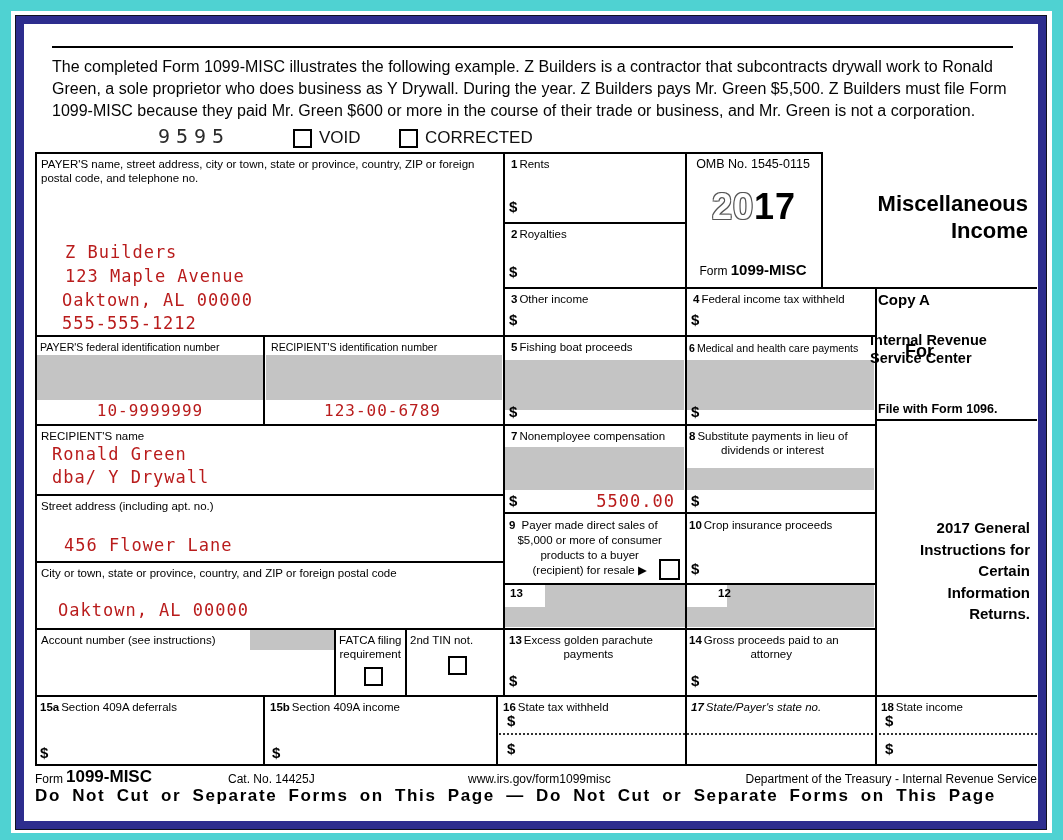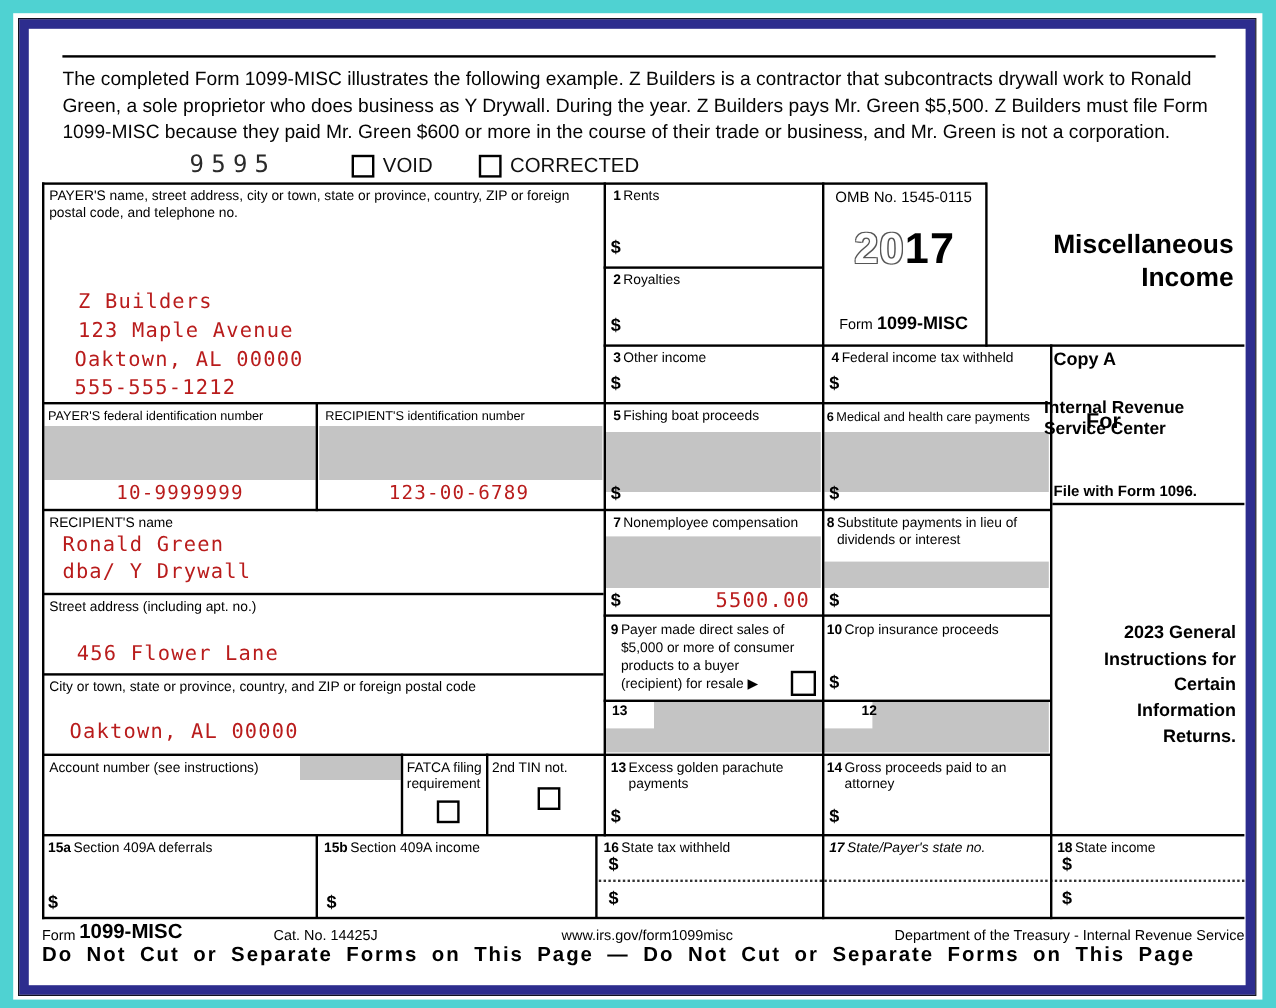--- a/index.html
+++ b/index.html
@@ -9,21 +9,21 @@
   .mat{position:absolute;left:11px;top:11px;right:11px;bottom:7px;background:#ffffff;}
   .frame{position:absolute;left:16px;top:16px;right:17px;bottom:11px;
          border:8px solid #2d2d8e;outline:1px solid #101020;background:#ffffff;}
   .layer{position:absolute;left:0;top:0;width:1063px;height:840px;}
   .hl{position:absolute;height:2px;background:#000;}
   .vl{position:absolute;width:2px;background:#000;}
   .dotl{position:absolute;border-top:2px dotted #333;height:0;}
   .gray{position:absolute;background:#c4c4c4;}
   .lbl{position:absolute;font-size:11.5px;line-height:14px;color:#000;}
   .lbl .num{font-weight:bold;margin-right:2px;}
-  .lbl .txt{white-space:pre-line;display:inline-block;vertical-align:top;}
+  .lbl .txt{white-space:pre-line;display:inline-block;vertical-align:top;text-align:center;}
   .sm{font-size:10.6px;}
   .dollar{position:absolute;font-size:15px;font-weight:bold;}
   .hand{position:absolute;font-family:"DejaVu Sans Mono",monospace;color:#b91c1c;
         font-size:16px;letter-spacing:1px;white-space:nowrap;}
   .chk{position:absolute;border:2px solid #000;background:#fff;}
   .intro{position:absolute;font-size:16px;line-height:22px;color:#050505;}
   .code{position:absolute;font-family:"DejaVu Sans Mono",monospace;color:#2a2a2a;
         font-size:20px;letter-spacing:6px;}
   .voidlbl{position:absolute;font-size:17px;color:#111;}
   .title{position:absolute;font-weight:bold;font-size:22px;line-height:27px;text-align:right;white-space:pre-line;}
@@ -109,21 +109,21 @@
     <div class="yr" style="left:693px;top:186px;width:122px;text-align:center;"><span class="outline">20</span><span>17</span></div>
     <div class="formline" style="left:687px;top:261px;width:132px;"><span>Form</span> <b>1099-MISC</b></div>
 
     <div class="title" style="left:848px;top:190px;width:180px;">Miscellaneous
 Income</div>
     <div class="copy" style="left:878px;top:291px;width:152px;font-size:15px;">Copy A</div>
     <div class="copy" style="left:905px;top:314px;width:152px;font-size:18px;margin-top:27px;">For</div>
     <div class="copy" style="left:870px;top:332px;width:160px;font-size:14.5px;line-height:17.5px;">Internal Revenue
 Service Center</div>
     <div class="copy" style="left:878px;top:402px;width:152px;font-size:12.5px;">File with Form 1096.</div>
-    <div class="priv" style="left:868px;top:517px;width:162px;font-weight:bold;">2023 General
+    <div class="priv" style="left:868px;top:517px;width:162px;font-weight:bold;">2017 General
 Instructions for
 Certain
 Information
 Returns.</div>
 
     <div class="lbl" style="left:511px;top:292px;"><span class="num">3</span><span class="txt">Other income</span></div>
     <div class="dollar" style="left:509px;top:311px;">$</div>
     <div class="lbl" style="left:693px;top:292px;"><span class="num">4</span><span class="txt">Federal income tax withheld</span></div>
     <div class="dollar" style="left:691px;top:311px;">$</div>
 

